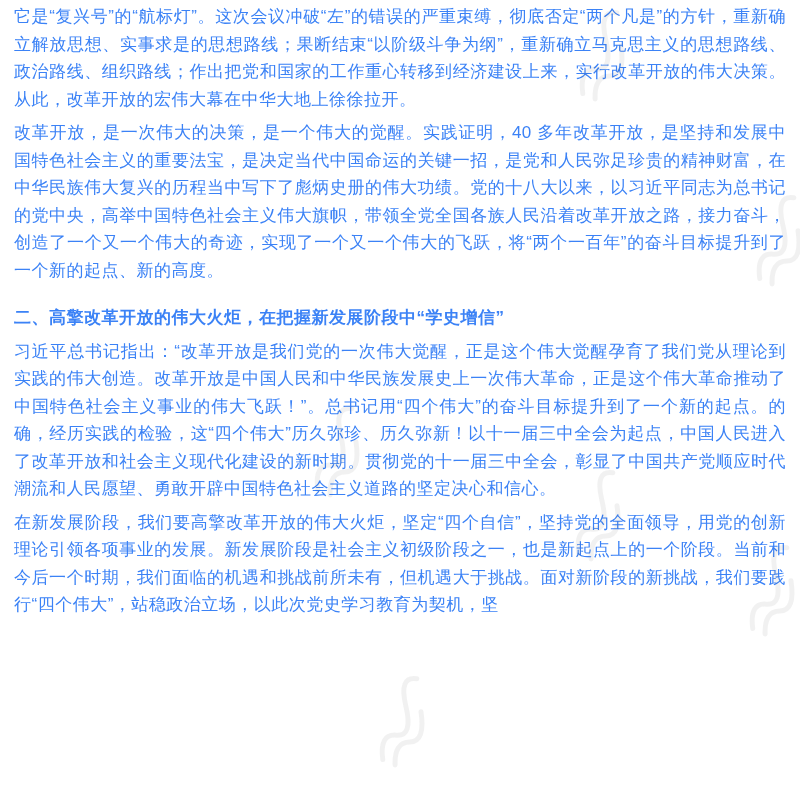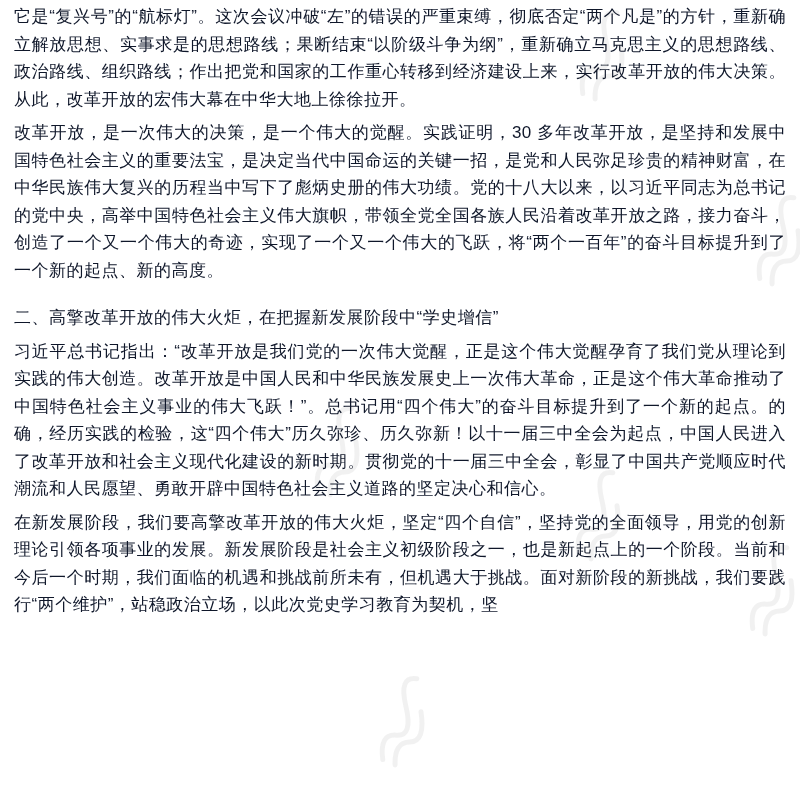--- a/index.html
+++ b/index.html
@@ -11,56 +11,56 @@
     height: 800px;
     overflow: hidden;
     position: relative;
     background: #ffffff;
     font-family: "Liberation Sans", "DejaVu Sans", sans-serif;
   }
   .doc {
     position: relative;
     z-index: 1;
     padding: 3px 14px 0 14px;
-    color: #0f172a;
+    color: #3b82f6;
     font-size: 17px;
     line-height: 27.5px;
     letter-spacing: 0.5px;
     text-align: justify;
     text-justify: inter-ideograph;
   }
   .para {
     margin: 0 0 6px 0;
   }
   .heading {
     margin: 20px 0 6px 0;
     font-size: 17px;
-    font-weight: 400;
+    font-weight: 700;
   }
   .wm-layer {
     position: absolute;
     left: 0; top: 0; right: 0; bottom: 0;
     z-index: 2;
     pointer-events: none;
   }
   .wm {
     position: absolute;
     opacity: 0.055;
     transform: rotate(-40deg);
   }
 </style>
 </head>
 <body>
 
 <div class="doc">
   <p class="para">它是“复兴号”的“航标灯”。这次会议冲破“左”的错误的严重束缚，彻底否定“两个凡是”的方针，重新确立解放思想、实事求是的思想路线；果断结束“以阶级斗争为纲”，重新确立马克思主义的思想路线、政治路线、组织路线；作出把党和国家的工作重心转移到经济建设上来，实行改革开放的伟大决策。从此，改革开放的宏伟大幕在中华大地上徐徐拉开。</p>
-  <p class="para">改革开放，是一次伟大的决策，是一个伟大的觉醒。实践证明，30 多年改革开放，是坚持和发展中国特色社会主义的重要法宝，是决定当代中国命运的关键一招，是党和人民弥足珍贵的精神财富，在中华民族伟大复兴的历程当中写下了彪炳史册的伟大功绩。党的十八大以来，以习近平同志为总书记的党中央，高举中国特色社会主义伟大旗帜，带领全党全国各族人民沿着改革开放之路，接力奋斗，创造了一个又一个伟大的奇迹，实现了一个又一个伟大的飞跃，将“两个一百年”的奋斗目标提升到了一个新的起点、新的高度。</p>
+  <p class="para">改革开放，是一次伟大的决策，是一个伟大的觉醒。实践证明，40 多年改革开放，是坚持和发展中国特色社会主义的重要法宝，是决定当代中国命运的关键一招，是党和人民弥足珍贵的精神财富，在中华民族伟大复兴的历程当中写下了彪炳史册的伟大功绩。党的十八大以来，以习近平同志为总书记的党中央，高举中国特色社会主义伟大旗帜，带领全党全国各族人民沿着改革开放之路，接力奋斗，创造了一个又一个伟大的奇迹，实现了一个又一个伟大的飞跃，将“两个一百年”的奋斗目标提升到了一个新的起点、新的高度。</p>
   <h2 class="heading">二、高擎改革开放的伟大火炬，在把握新发展阶段中“学史增信”</h2>
   <p class="para">习近平总书记指出：“改革开放是我们党的一次伟大觉醒，正是这个伟大觉醒孕育了我们党从理论到实践的伟大创造。改革开放是中国人民和中华民族发展史上一次伟大革命，正是这个伟大革命推动了中国特色社会主义事业的伟大飞跃！”。总书记用“四个伟大”的奋斗目标提升到了一个新的起点。的确，经历实践的检验，这“四个伟大”历久弥珍、历久弥新！以十一届三中全会为起点，中国人民进入了改革开放和社会主义现代化建设的新时期。贯彻党的十一届三中全会，彰显了中国共产党顺应时代潮流和人民愿望、勇敢开辟中国特色社会主义道路的坚定决心和信心。</p>
-  <p class="para">在新发展阶段，我们要高擎改革开放的伟大火炬，坚定“四个自信”，坚持党的全面领导，用党的创新理论引领各项事业的发展。新发展阶段是社会主义初级阶段之一，也是新起点上的一个阶段。当前和今后一个时期，我们面临的机遇和挑战前所未有，但机遇大于挑战。面对新阶段的新挑战，我们要践行“两个维护”，站稳政治立场，以此次党史学习教育为契机，坚</p>
+  <p class="para">在新发展阶段，我们要高擎改革开放的伟大火炬，坚定“四个自信”，坚持党的全面领导，用党的创新理论引领各项事业的发展。新发展阶段是社会主义初级阶段之一，也是新起点上的一个阶段。当前和今后一个时期，我们面临的机遇和挑战前所未有，但机遇大于挑战。面对新阶段的新挑战，我们要践行“四个伟大”，站稳政治立场，以此次党史学习教育为契机，坚</p>
 </div>
 
 <div class="wm-layer">
     <div class="wm" style="left: 560px; top: 22px;"><svg width="86" height="66" viewBox="0 0 86 66">
         <g fill="none" stroke="#1a1a1a" stroke-width="5" stroke-linecap="round">
           <path d="M4 50 Q18 28 30 40 T56 24 T82 10"></path>
           <path d="M10 62 Q24 44 36 54 T64 38"></path>
         </g>
       </svg></div>
     <div class="wm" style="left: 737px; top: 207px;"><svg width="86" height="66" viewBox="0 0 86 66">

